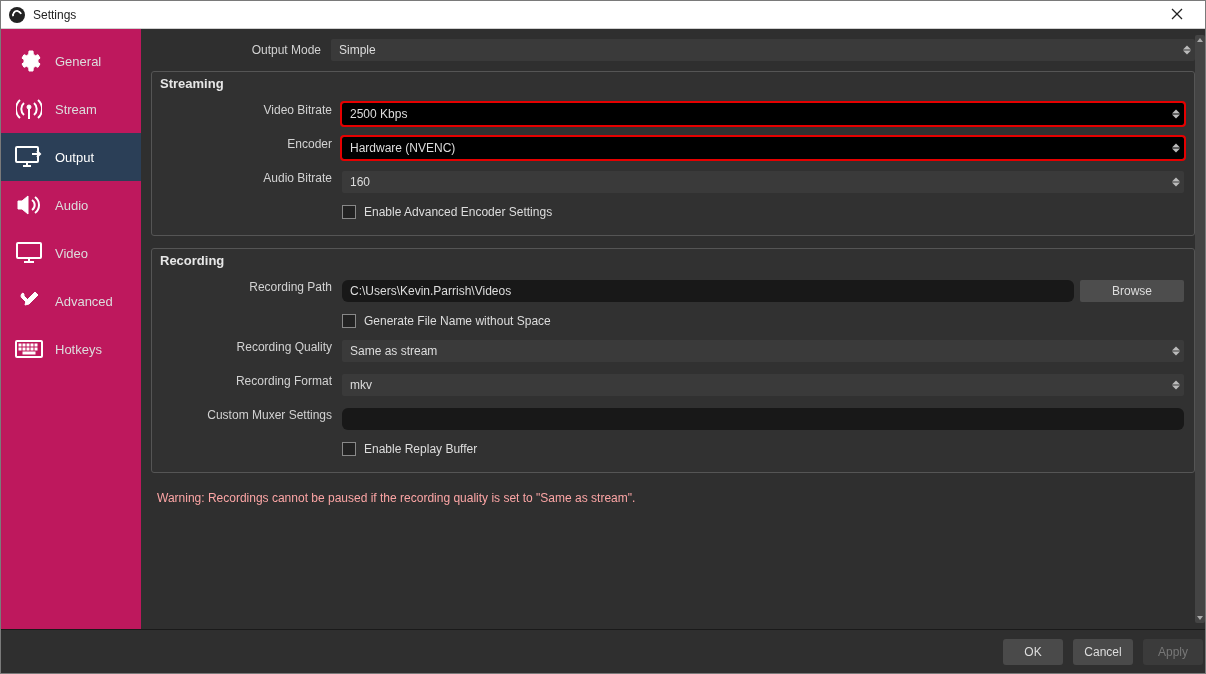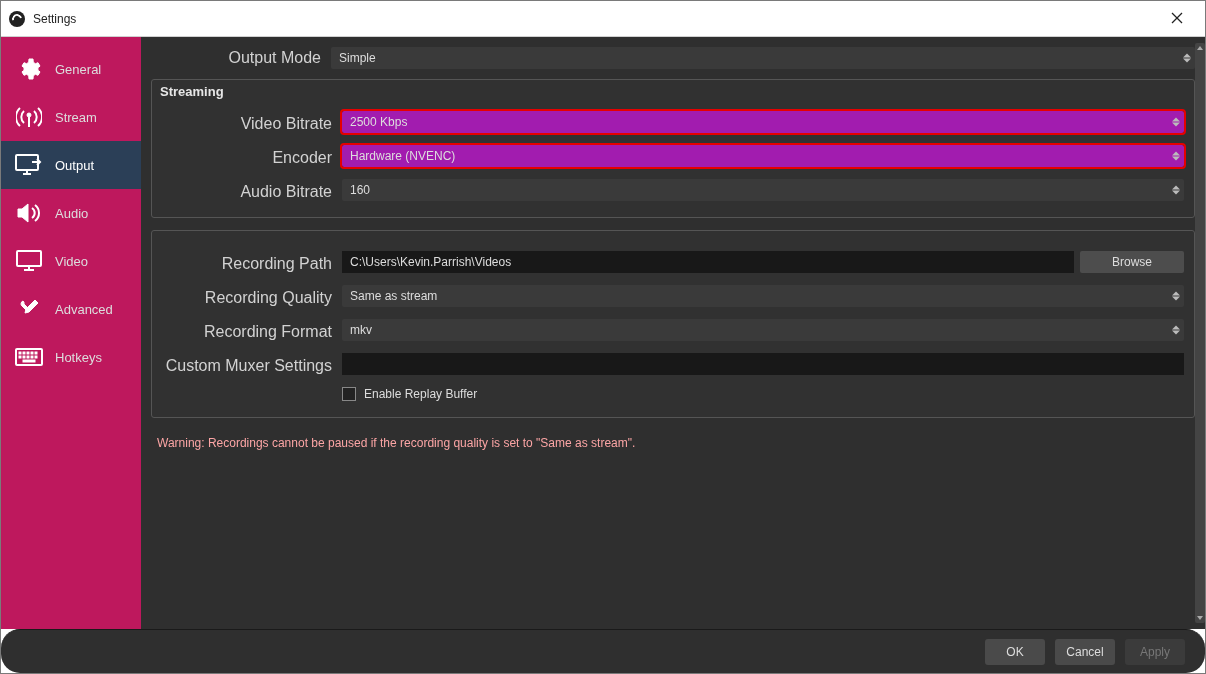--- a/index.html
+++ b/index.html
@@ -1,52 +1,52 @@
 <!DOCTYPE html>
 <html><head>
 <meta charset="utf-8">
 <style>
   * { box-sizing: border-box; margin: 0; padding: 0; font-family: "Segoe UI", Tahoma, sans-serif; }
   html, body { width: 1206px; height: 674px; background: #fff; }
   .window { width: 1206px; height: 674px; border: 1px solid #7a7a7a; display: flex; flex-direction: column; background: #fff; }
-  .titlebar { height: 36px; background: #fff; display: flex; align-items: center; padding: 0 8px; border-bottom: 1px solid #d0d0d0; }
+  .titlebar { height: 28px; background: #fff; display: flex; align-items: center; padding: 0 8px; border-bottom: 1px solid #d0d0d0; }
   .titlebar .logo { width: 16px; height: 16px; border-radius: 50%; background: #222; margin-right: 8px; display:flex; align-items:center; justify-content:center; }
   .titlebar .logo::after { content:""; width:6px; height:6px; border:2px solid #fff; border-radius:50%; border-right-color:transparent; border-bottom-color:transparent; transform:rotate(30deg); }
   .titlebar .title { font-size: 12px; color: #222; }
   .titlebar .close { margin-left: auto; width: 40px; text-align: center; cursor: pointer; }
   .titlebar .close svg { width:12px; height:12px; }
   .body { flex: 1; display: flex; background: #1e1e1e; overflow: hidden; }
   .sidebar { width: 140px; background: #be185d; padding: 8px 0; display: flex; flex-direction: column; }
   .side-item { display: flex; align-items: center; gap: 12px; padding: 12px 14px; color: #ddd; font-size: 13px; cursor: pointer; }
   .side-item.selected { background: #2b3f57; color: #fff; gap: 12px; }
   .side-icon { width: 28px; height: 24px; display:flex; align-items:center; justify-content:center; }
   .side-icon svg { stroke:#fff; fill:#fff; }
   .content { flex: 1; background: #2f2f2f; display:flex; position:relative; }
   .scrollarea { flex:1; padding: 10px 10px 10px 10px; overflow:auto; }
   .scrollbar { width:10px; background:#444; position:absolute; right:0; top:6px; bottom:6px; border-radius:2px; display:flex; flex-direction:column; align-items:center; justify-content:space-between;}
   .scrollbar::before, .scrollbar::after { content:""; display:block; width:0; height:0; border-left:3px solid transparent; border-right:3px solid transparent;}
   .scrollbar::before { border-bottom:4px solid #aaa; margin-top:3px;}
   .scrollbar::after  { border-top:4px solid #aaa; margin-bottom:3px;}
   .toprow { display:flex; align-items:center; margin-bottom:10px;}
-  .lbl { width: 180px; text-align: right; padding-right: 10px; color:#d2d2d2; font-size:16px; }
+  .lbl { width: 180px; text-align: right; padding-right: 10px; color:#d2d2d2; font-size:12px; }
   .dd { flex:1; height:22px; background:#3a3a3a; color:#ddd; font-size:12px; display:flex; align-items:center; padding:0 8px; position:relative; border-radius:2px;}
-  .dd.red { background:#a21caf; outline:2px solid #e60000; outline-offset:0; }
+  .dd.red { background:#000000; outline:2px solid #e60000; outline-offset:0; }
   .spin { position:absolute; right:4px; top:50%; transform:translateY(-50%); display:flex; flex-direction:column; gap:1px;}
   .spin span { width:0; height:0; border-left:4px solid transparent; border-right:4px solid transparent; }
   .spin .up { border-bottom:4px solid #bbb;}
   .spin .down { border-top:4px solid #bbb;}
   .groupbox { border:1px solid #555; border-radius:3px; padding: 8px 10px 10px; margin-bottom:12px; background:#313131; }
   .grouptitle { color:#e7e7e7; font-size:13px; font-weight:bold; margin:-4px 0 10px -2px; }
-  .row { display:flex; align-items:flex-end; margin-bottom:6px;margin-top:12px;}
-  .inputline { flex:1; height:22px; background:#181818; color:#ddd; font-size:12px; display:flex; align-items:center; padding:0 8px; border-radius:0;}
+  .row { display:flex; align-items:flex-start; margin-bottom:6px;margin-top:12px;}
+  .inputline { flex:1; height:22px; background:#181818; color:#ddd; font-size:12px; display:flex; align-items:center; padding:0 8px; border-radius:6px;}
   .cb { width:14px; height:14px; border:1px solid #888; background:#222; margin-right:8px;}
   .cblabel { color:#ddd; font-size:12px; display:flex; align-items:center;}
   .btn-sm { background:#4d4d4d; color:#ddd; font-size:12px; padding:4px 32px; border:none; border-radius:2px; margin-left:6px; cursor:pointer;}
   .warn { color:#fca5a5; font-size:12px; font-weight:normal; padding:6px; }
-  .footer { height:44px; background:#2f2f2f; border-top:1px solid #1a1a1a; display:flex; align-items:center; justify-content:flex-end; padding:0 20px; gap:10px;border-radius:19px;}
+  .footer { height:44px; background:#2f2f2f; border-top:1px solid #1a1a1a; display:flex; align-items:center; justify-content:flex-end; padding:0 2px; gap:10px;}
   .fbtn { min-width:60px; height:26px; background:#4a4a4a; color:#ddd; font-size:12px; border:none; border-radius:3px; cursor:pointer; }
   .fbtn.disabled { background:#3b3b3b; color:#777; cursor:default;}
 </style>
 </head>
 <body>
 <div class="window">
 
   <div class="titlebar">
     <div class="logo"></div>
     <div class="title">Settings</div>
@@ -183,32 +183,47 @@
             <div class="lbl">Audio Bitrate</div>
             <div class="dd">
               <span>160</span>
               <span class="spin">
                   <span class="up"></span>
                   <span class="down"></span>
                 </span>
             </div>
           </div>
 
+          <div class="row">
+            <div class="lbl"></div>
+            <label class="cblabel">
+              <span class="cb"></span>
+              <span>Enable Advanced Encoder Settings</span>
+            </label>
+          </div>
         </div>
 
         <div class="groupbox">
+          <div class="grouptitle">Recording</div>
 
           <div class="row">
             <div class="lbl">Recording Path</div>
             <div class="inputline" style="flex:1">
               <span>C:\Users\Kevin.Parrish\Videos</span>
             </div>
             <button class="btn-sm">Browse</button>
           </div>
 
+          <div class="row">
+            <div class="lbl"></div>
+            <label class="cblabel">
+              <span class="cb"></span>
+              <span>Generate File Name without Space</span>
+            </label>
+          </div>
 
           <div class="row">
             <div class="lbl">Recording Quality</div>
             <div class="dd">
               <span>Same as stream</span>
               <span class="spin">
                   <span class="up"></span>
                   <span class="down"></span>
                 </span>
             </div>

